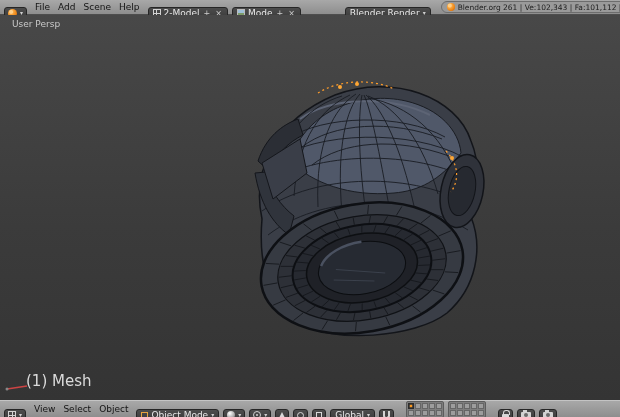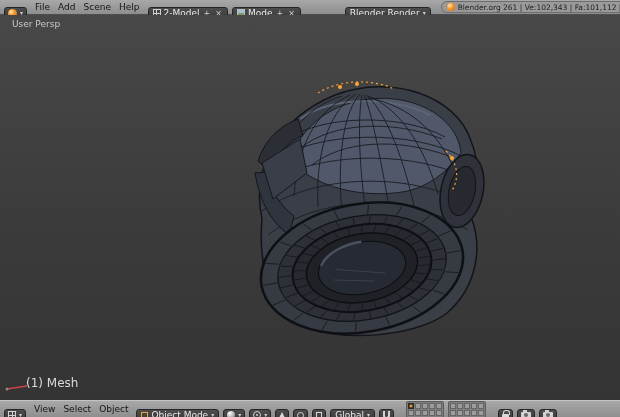--- a/index.html
+++ b/index.html
@@ -58,21 +58,21 @@
 
   .layer-bank { display:grid; grid-template-columns:repeat(5,6px); grid-auto-rows:6px; gap:1px;
                 background:#7d7d7d; padding:1px; border:1px solid #5c5c5c; border-radius:2px; }
   .layer-cell { background:#9d9d9d; border:1px solid #666; }
   .layer-cell.active { background:radial-gradient(circle at 50% 50%, #ff9a1e 0 1.5px, #3a3a3a 1.6px); border-color:#2c2c2c; }
 
   
   .viewport { position:relative; flex:1; overflow:hidden;
     background:linear-gradient(#484848, #3b3b3b 55%, #343434); }
   .view-label { position:absolute; top:4px; left:12px; font-size:9px; color:#c9c9c9; }
-  .object-label { position:absolute; bottom:10px; left:26px; font-size:12px; color:#dadada; }
+  .object-label { position:absolute; bottom:10px; left:26px; font-size:15px; color:#dadada; }
   .model-svg { position:absolute; inset:0; width:100%; height:100%; }
   .axis-gizmo { position:absolute; left:3px; bottom:6px; }
 </style>
 </head>
 <body>
 
 <div class="app">
 
   <header class="bar top-bar">
     <div class="widget icon-btn">

